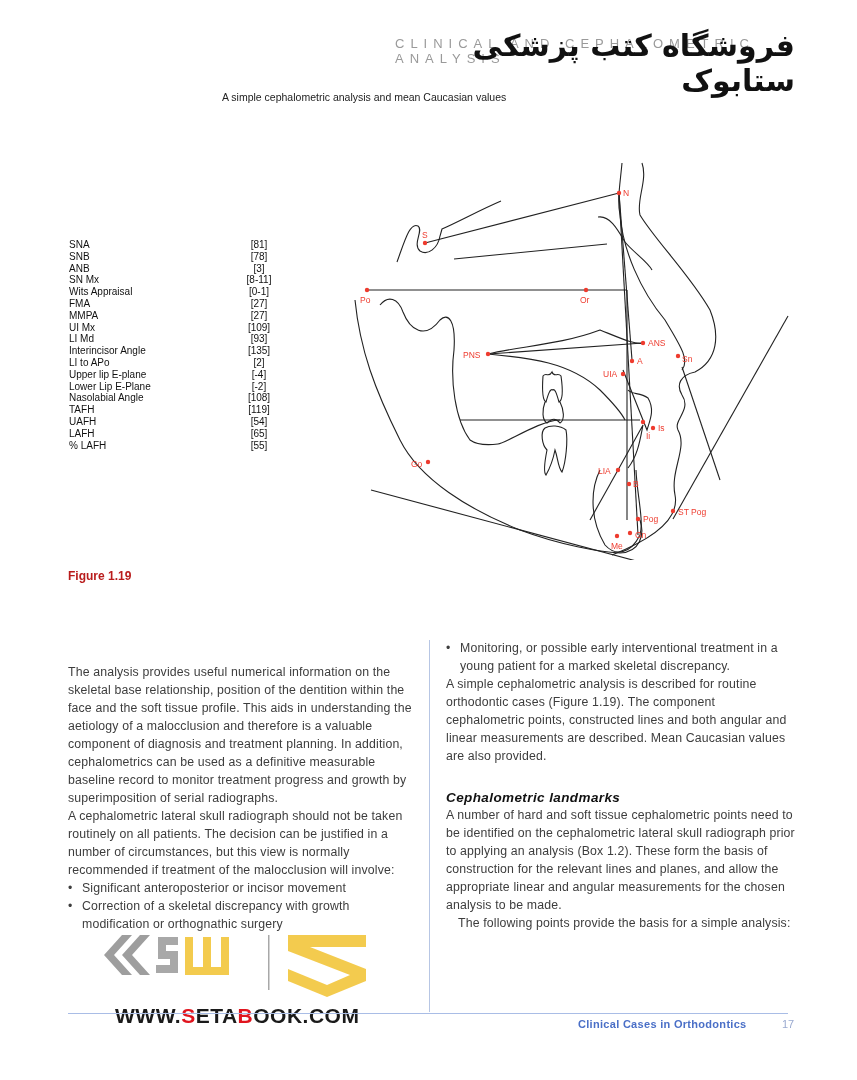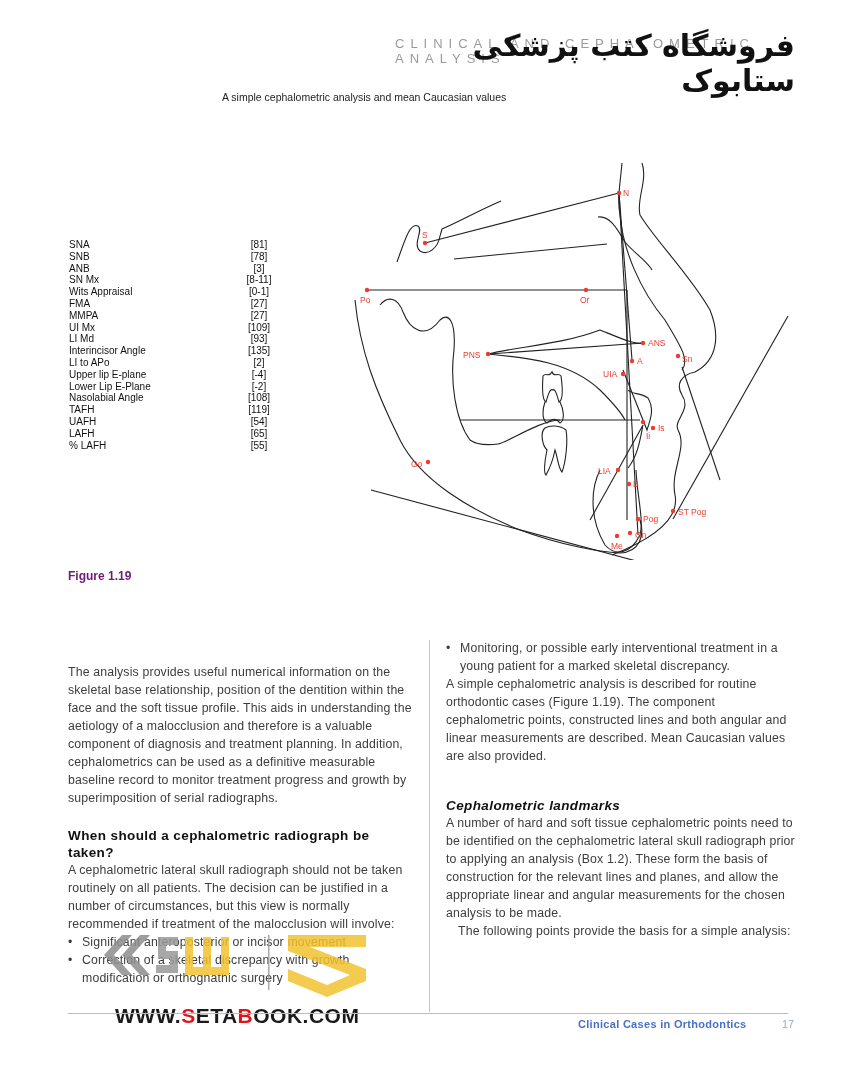--- a/index.html
+++ b/index.html
@@ -5,29 +5,29 @@
   html, body { margin:0; padding:0; background:#ffffff; }
   body { width:857px; height:1080px; position:relative; overflow:hidden; font-family:"Liberation Sans", sans-serif; color:#3a3a3a; }
   .abs { position:absolute; }
   .running-head { left:395px; top:36px; width:400px; font-size:13px; letter-spacing:6px; color:#9a9a9a; }
   .fa-watermark { left:395px; top:28px; width:400px; text-align:right; font-family:"DejaVu Sans", sans-serif; font-weight:bold; font-size:30px; color:#111; direction:rtl; }
   .fig-title { left:222px; top:91px; font-size:10.5px; color:#222; }
   .measure-table { left:69px; top:239px; width:210px; font-size:10px; color:#111; }
   .measure-row { display:flex; justify-content:space-between; height:11.8px; line-height:11.8px; }
   .measure-row .v { width:40px; text-align:center; }
   .diagram { left:350px; top:160px; }
-  .fig-caption { left:68px; top:569px; font-size:12px; font-weight:bold; color:#701a75; }
+  .fig-caption { left:68px; top:569px; font-size:12px; font-weight:bold; color:#b91c1c; }
   .col { font-size:12.3px; line-height:18px; color:#3d3d3d; letter-spacing:0.15px; }
   .col-left { left:68px; top:639px; width:345px;margin-top:24px; }
   .col-right { left:446px; top:639px; width:350px; }
   .col p { margin:0; }
   .bullet { display:flex; }
   .bullet .dot { width:14px; flex:none; }
   h3 { margin:20px 0 0 0; font-size:13.5px; line-height:17px; color:#111; letter-spacing:0.4px; }
-  h3.ital { font-style:italic; margin-top:32px; }
+  h3.ital { font-style:italic; margin-top:24px; }
   .indent { text-indent:12px; }
   .col-divider { left:429px; top:640px; width:1px; height:372px; background:#b7c6e4; }
   .footer-rule { left:68px; top:1013px; width:720px; height:1px; background:#a9bde6; }
   .footer-title { left:578px; top:1018px; font-size:11px; font-weight:bold; color:#4a6fc7; letter-spacing:0.3px; }
   .footer-page { left:782px; top:1018px; font-size:11px; color:#9aaad0; }
   .wm-logo { left:100px; top:925px; }
   .wm-url { left:115px; top:1004px; font-size:21px; font-weight:bold; letter-spacing:0.5px; color:#1a1a1a; }
   .wm-url .r { color:#e0141e; }
   .lbl { font-family:"Liberation Sans", sans-serif; font-size:8.5px; fill:#ee3b2e; }
 </style>
@@ -192,21 +192,20 @@
     <text class="lbl" x="678" y="515">ST Pog</text>
     <text class="lbl" x="635" y="538">Gn</text>
     <text class="lbl" x="611" y="549">Me</text>
   </g>
 </svg>
 
 <div class="abs fig-caption">Figure 1.19</div>
 
 <div class="abs col col-left">
   <p>The analysis provides useful numerical information on the skeletal base relationship, position of the dentition within the face and the soft tissue profile. This aids in understanding the aetiology of a malocclusion and therefore is a valuable component of diagnosis and treatment planning. In addition, cephalometrics can be used as a definitive measurable baseline record to monitor treatment progress and growth by superimposition of serial radiographs.</p>
-  <h3>When should a cephalometric radiograph be taken?</h3>
   <p>A cephalometric lateral skull radiograph should not be taken routinely on all patients. The decision can be justified in a number of circumstances, but this view is normally recommended if treatment of the malocclusion will involve:</p>
   <div class="bullet">
       <span class="dot">•</span>
       <span>Significant anteroposterior or incisor movement</span>
     </div>
   <div class="bullet">
       <span class="dot">•</span>
       <span>Correction of a skeletal discrepancy with growth modification or orthognathic surgery</span>
     </div>
 </div>

